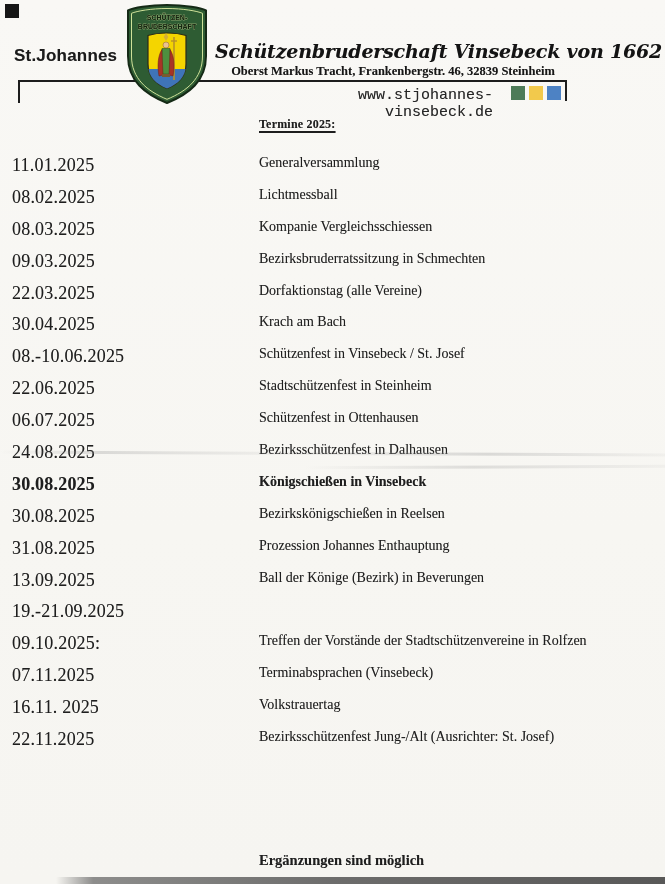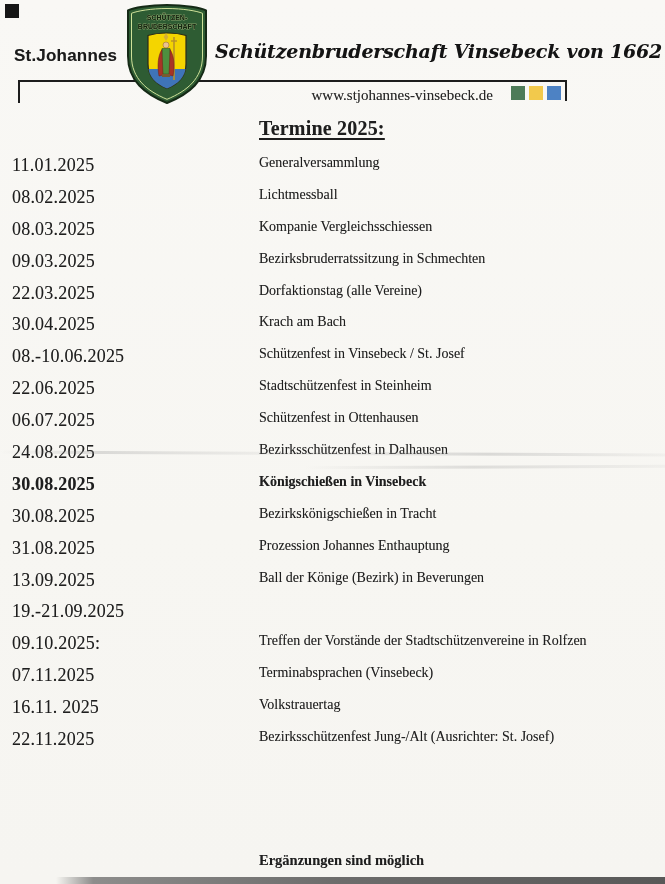--- a/index.html
+++ b/index.html
@@ -24,27 +24,27 @@
   }
   .address-line{
     position:absolute;left:216px;top:64px;width:354px;text-align:center;
     font-weight:bold;font-size:12.5px;color:#171717;white-space:nowrap;
   }
   .rule{position:absolute;left:18px;top:80px;width:549px;height:2px;background:#1d1d1d;z-index:2;}
   .tick-left{position:absolute;left:18px;top:80px;width:2px;height:23px;background:#1d1d1d;z-index:2;}
   .tick-right{position:absolute;left:565px;top:80px;width:2px;height:21px;background:#1d1d1d;z-index:2;}
   .website{
     position:absolute;left:250px;top:87px;width:243px;text-align:right;
-    font-family:Liberation Serif, serif;font-size:15px;color:#262626;
+    font-family:Liberation Mono, monospace;font-size:15px;color:#262626;
   }
   .flag-sq{position:absolute;top:86px;width:14px;height:14px;}
   .flag-0{left:511px;} .flag-1{left:529px;} .flag-2{left:547px;}
   .doc-title{
     position:absolute;left:259px;top:117px;
-    font-size:20px;font-weight:bold;
+    font-size:12px;font-weight:bold;
     text-decoration:underline;text-decoration-thickness:1.6px;text-underline-offset:3px;
     letter-spacing:.2px;
   }
   .rows{position:absolute;left:0;top:155px;width:100%;}
   .row{position:relative;height:31.9px;}
   .row .date{position:absolute;left:12px;top:0;font-size:18px;letter-spacing:.2px;white-space:nowrap;}
   .row .event{position:absolute;left:259px;top:0;font-size:14px;white-space:nowrap;}
   .row.bold .date,.row.bold .event{font-weight:bold;}
   .note{position:absolute;left:259px;top:852px;font-weight:bold;font-size:14.5px;}
   .crease{position:absolute;left:0;width:100%;height:3px;pointer-events:none;}
@@ -99,20 +99,21 @@
     </text>
     <text font-size="8" font-weight="bold" letter-spacing="1" fill="#13240f" stroke="#cfe199" stroke-width="0.45" style="paint-order:stroke">
       <textPath href="#ring" startOffset="50%" text-anchor="middle">1662</textPath>
     </text>
     <text font-size="6.5" font-weight="bold" letter-spacing="0.9" fill="#13240f" stroke="#cfe199" stroke-width="0.45" style="paint-order:stroke">
       <textPath href="#ring" startOffset="75%" text-anchor="middle">VINSEBECK</textPath>
     </text>
   </svg>
 
   <div class="org-name">Schützenbruderschaft Vinsebeck von 1662 e.V.</div>
+  <div class="address-line">Oberst Markus Tracht, Frankenbergstr. 46, 32839 Steinheim</div>
 
   <div class="rule"></div>
   <div class="tick-left"></div>
   <div class="tick-right"></div>
 
   <div class="website">www.stjohannes-vinsebeck.de</div>
   <div class="flag-sq flag-0" style="background: rgb(78, 123, 88);"></div>
   <div class="flag-sq flag-1" style="background: rgb(242, 201, 76);"></div>
   <div class="flag-sq flag-2" style="background: rgb(77, 130, 196);"></div>
 
@@ -158,21 +159,21 @@
       <div class="row">
     <span class="date">24.08.2025</span>
     <span class="event">Bezirksschützenfest in Dalhausen</span>
   </div>
       <div class="row bold">
     <span class="date">30.08.2025</span>
     <span class="event">Königschießen in Vinsebeck</span>
   </div>
       <div class="row">
     <span class="date">30.08.2025</span>
-    <span class="event">Bezirkskönigschießen in Tracht</span>
+    <span class="event">Bezirkskönigschießen in Reelsen</span>
   </div>
       <div class="row">
     <span class="date">31.08.2025</span>
     <span class="event">Prozession Johannes Enthauptung</span>
   </div>
       <div class="row">
     <span class="date">13.09.2025</span>
     <span class="event">Ball der Könige (Bezirk) in Beverungen</span>
   </div>
       <div class="row">

